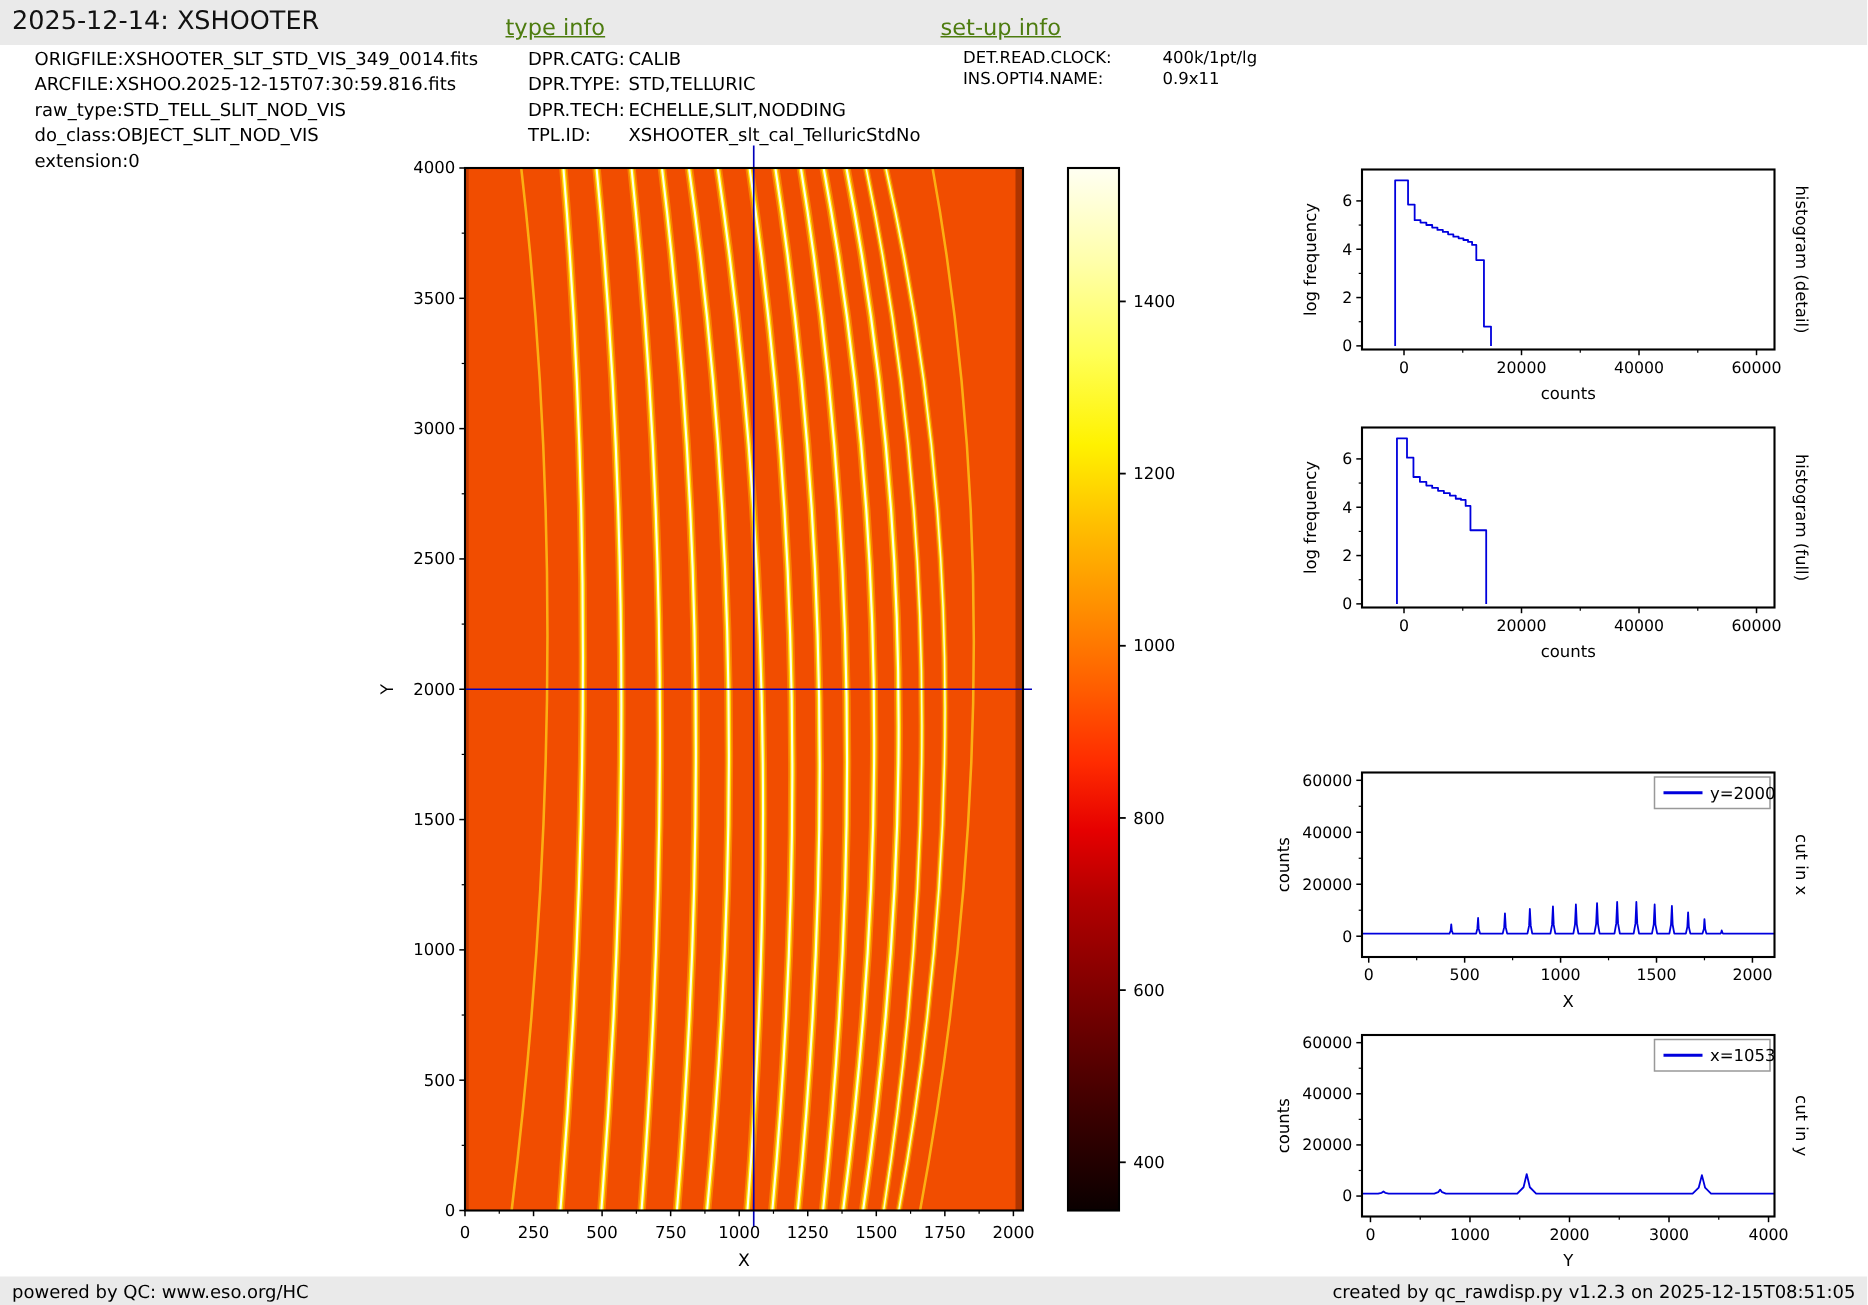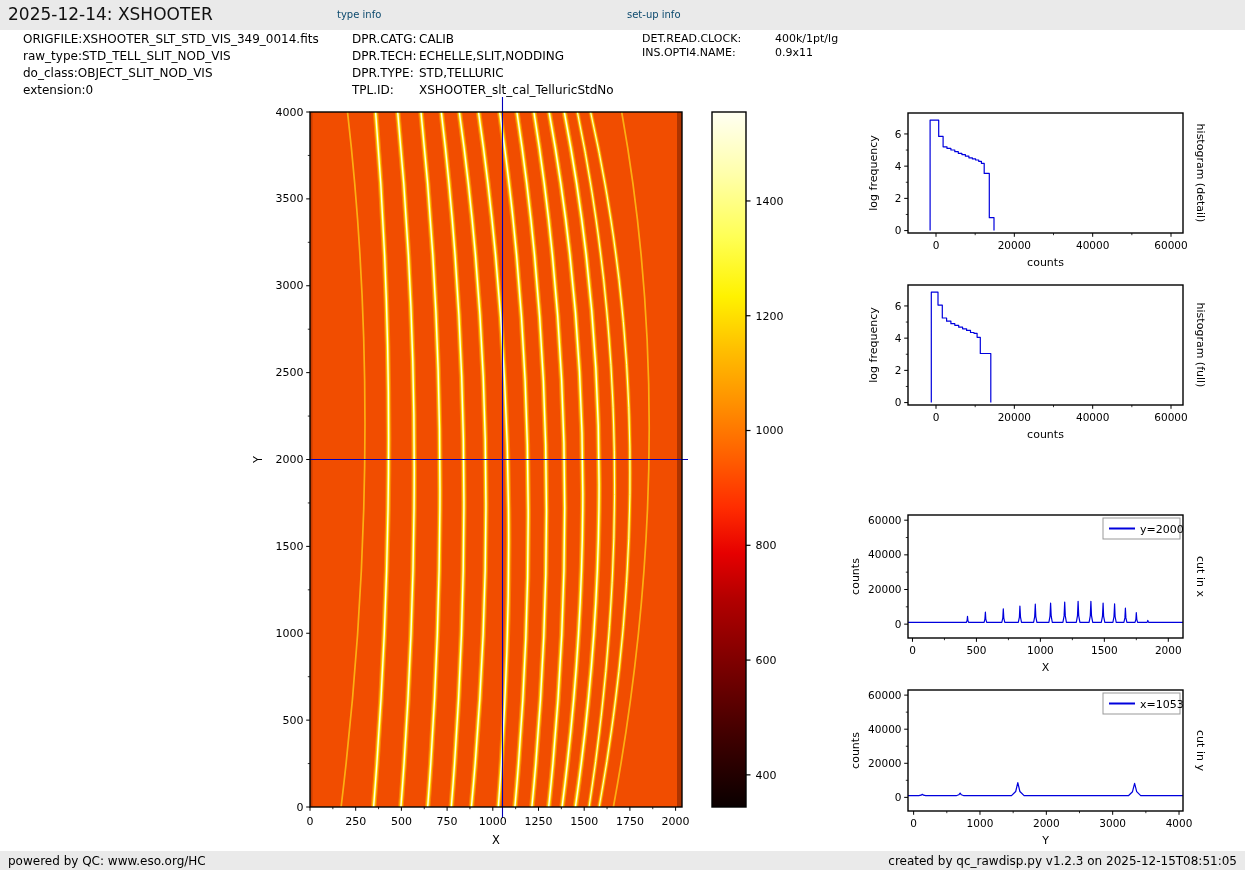--- a/index.html
+++ b/index.html
@@ -1,20 +1,20 @@
 <!DOCTYPE html>
 <html><head>
 <meta charset="utf-8">
 <style>
   html,body{margin:0;padding:0;background:#fff;}
   .page{position:relative;width:1245px;height:870px;background:#fff;overflow:hidden;
         font-family:"DejaVu Sans","Liberation Sans",sans-serif;color:#000;}
   .topbar{position:absolute;left:0;top:0;width:1245px;height:30px;background:#eaeaea;}
   .title{position:absolute;left:8px;top:4px;font-size:17px;color:#111;white-space:nowrap;}
-  .sec{position:absolute;top:9px;font-size:10px;color:#0c4a6e;white-space:nowrap;}
+  .sec{position:absolute;top:9px;font-size:15px;color:#4d7c0f;white-space:nowrap;text-decoration:underline;}
   .meta{position:absolute;font-size:12px;line-height:17px;margin-left:15px;}
   .mrow{display:flex;white-space:nowrap;}
   .ml{flex:0 0 auto;}
   .file .ml{min-width:54px;}
   .type .ml{min-width:67px;}
   .setup{font-size:11px;line-height:14px;}
   .setup .ml{min-width:133px;}
   #plots{position:absolute;left:0;top:0;}
   #plots text{font-family:"DejaVu Sans","Liberation Sans",sans-serif;fill:#000;}
   .botbar{position:absolute;left:0;top:851px;width:1245px;height:19px;background:#eaeaea;
@@ -31,44 +31,48 @@
     <span class="sec" style="left:337px">type info</span>
     <span class="sec" style="left:627px">set-up info</span>
   </div>
 
   <div class="meta file" style="left:8px;top:31px">
       <div class="mrow">
         <span class="ml">ORIGFILE:</span>
         <span class="mv">XSHOOTER_SLT_STD_VIS_349_0014.fits</span>
       </div>
       <div class="mrow">
+        <span class="ml">ARCFILE:</span>
+        <span class="mv">XSHOO.2025-12-15T07:30:59.816.fits</span>
+      </div>
+      <div class="mrow">
         <span class="ml">raw_type:</span>
         <span class="mv">STD_TELL_SLIT_NOD_VIS</span>
       </div>
       <div class="mrow">
         <span class="ml">do_class:</span>
         <span class="mv">OBJECT_SLIT_NOD_VIS</span>
       </div>
       <div class="mrow">
         <span class="ml">extension:</span>
         <span class="mv">0</span>
       </div>
     </div>
   <div class="meta type" style="left:337px;top:31px">
       <div class="mrow">
         <span class="ml">DPR.CATG:</span>
         <span class="mv">CALIB</span>
       </div>
       <div class="mrow">
+        <span class="ml">DPR.TYPE:</span>
+        <span class="mv">STD,TELLURIC</span>
+      </div>
+      <div class="mrow">
         <span class="ml">DPR.TECH:</span>
         <span class="mv">ECHELLE,SLIT,NODDING</span>
-      </div>
-      <div class="mrow">
-        <span class="ml">DPR.TYPE:</span>
-        <span class="mv">STD,TELLURIC</span>
       </div>
       <div class="mrow">
         <span class="ml">TPL.ID:</span>
         <span class="mv">XSHOOTER_slt_cal_TelluricStdNo</span>
       </div>
     </div>
   <div class="meta setup" style="left:627px;top:32px">
       <div class="mrow">
         <span class="ml">DET.READ.CLOCK:</span>
         <span class="mv">400k/1pt/lg</span>

